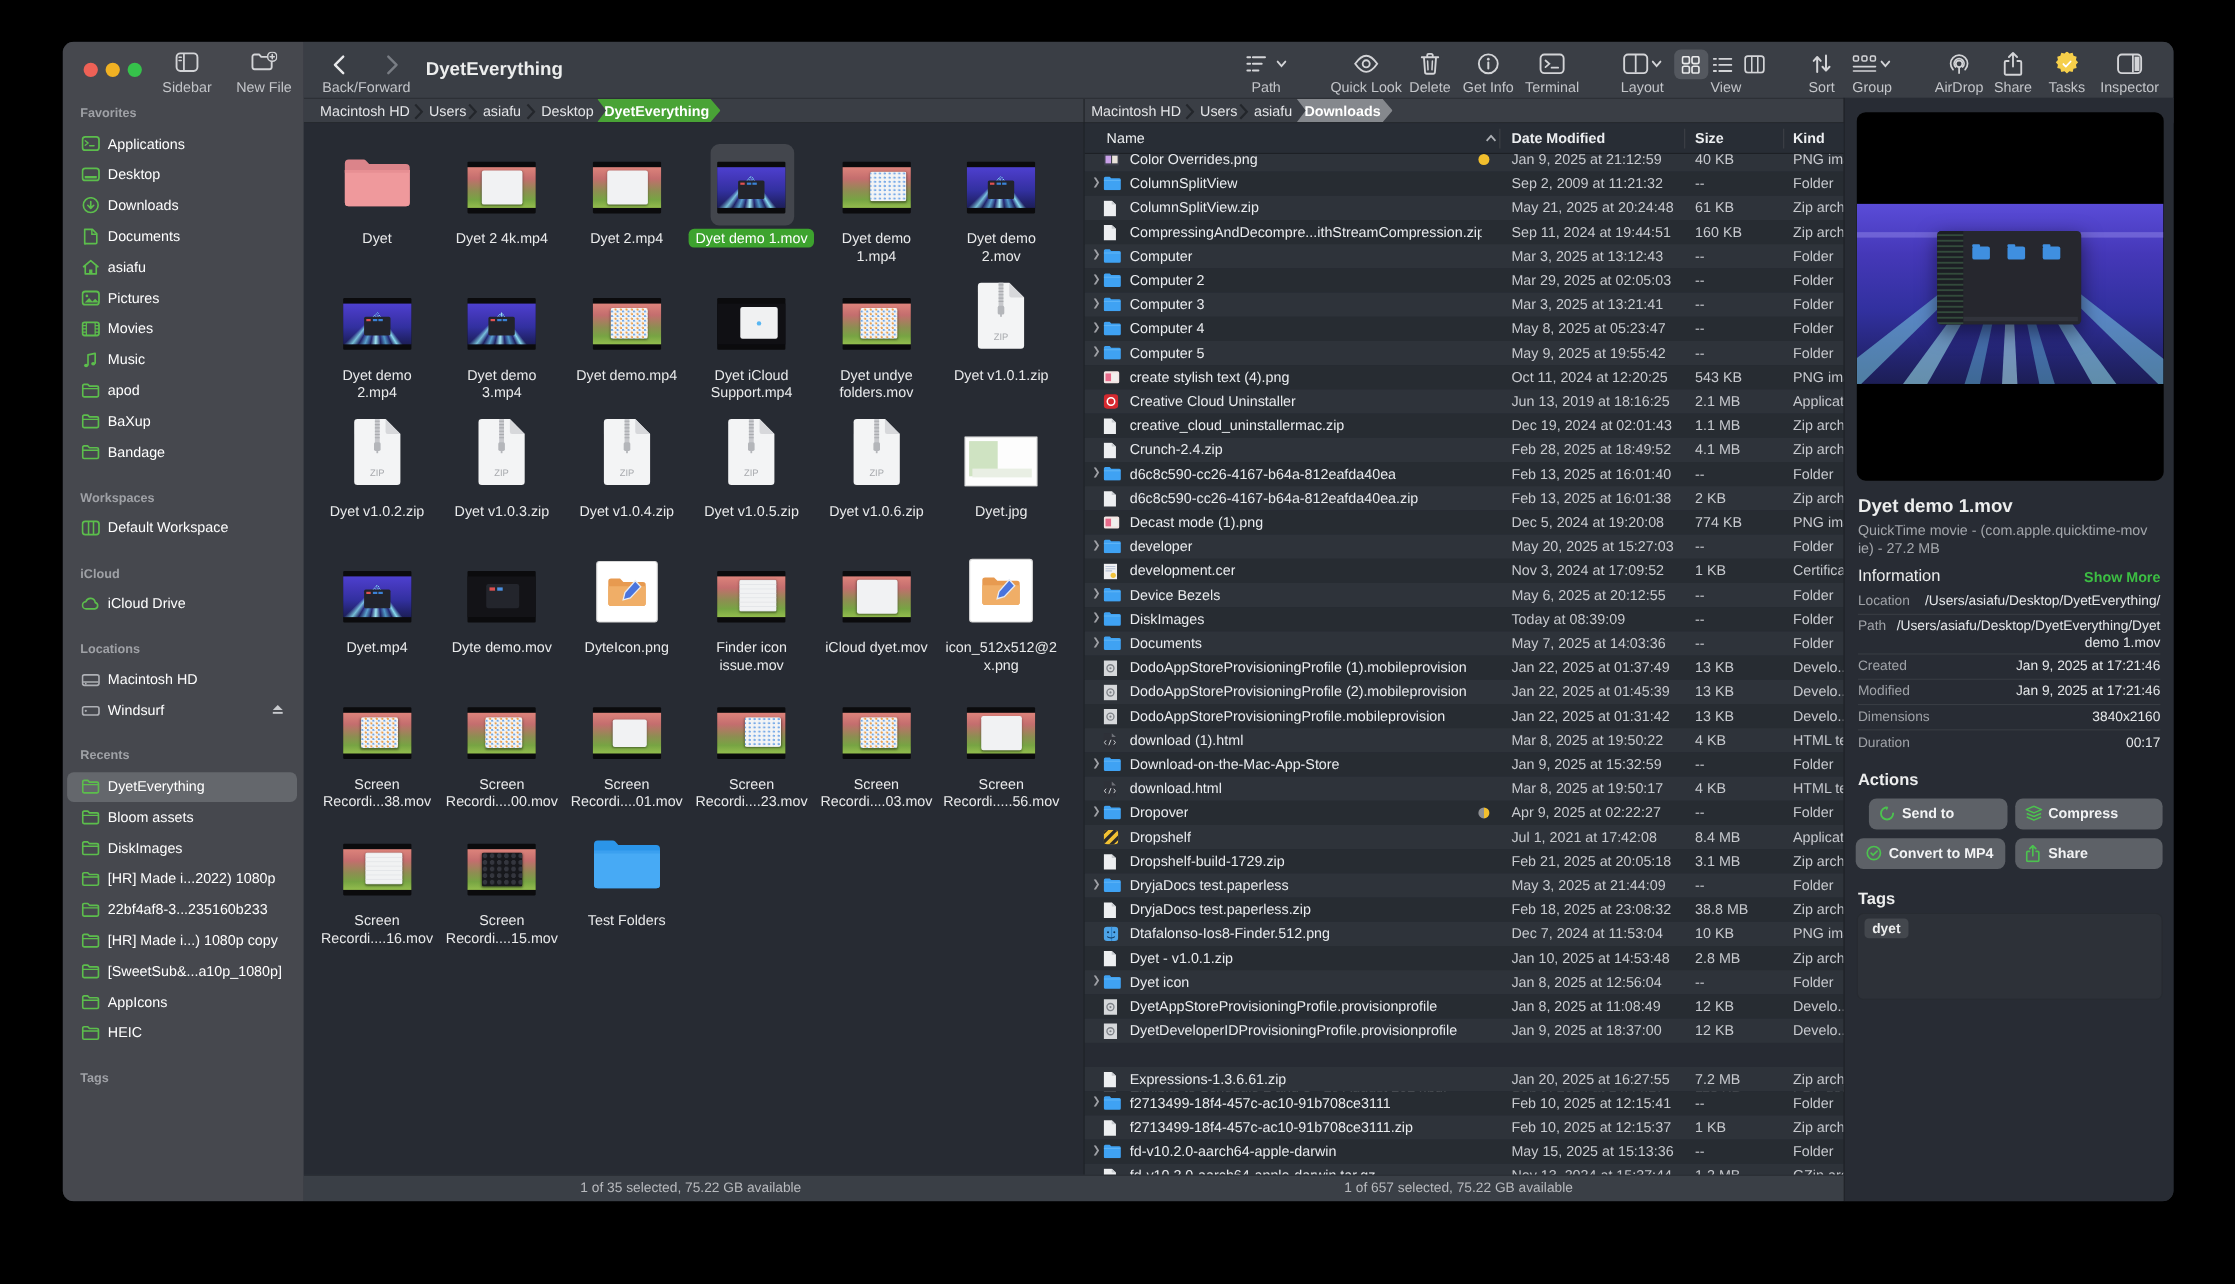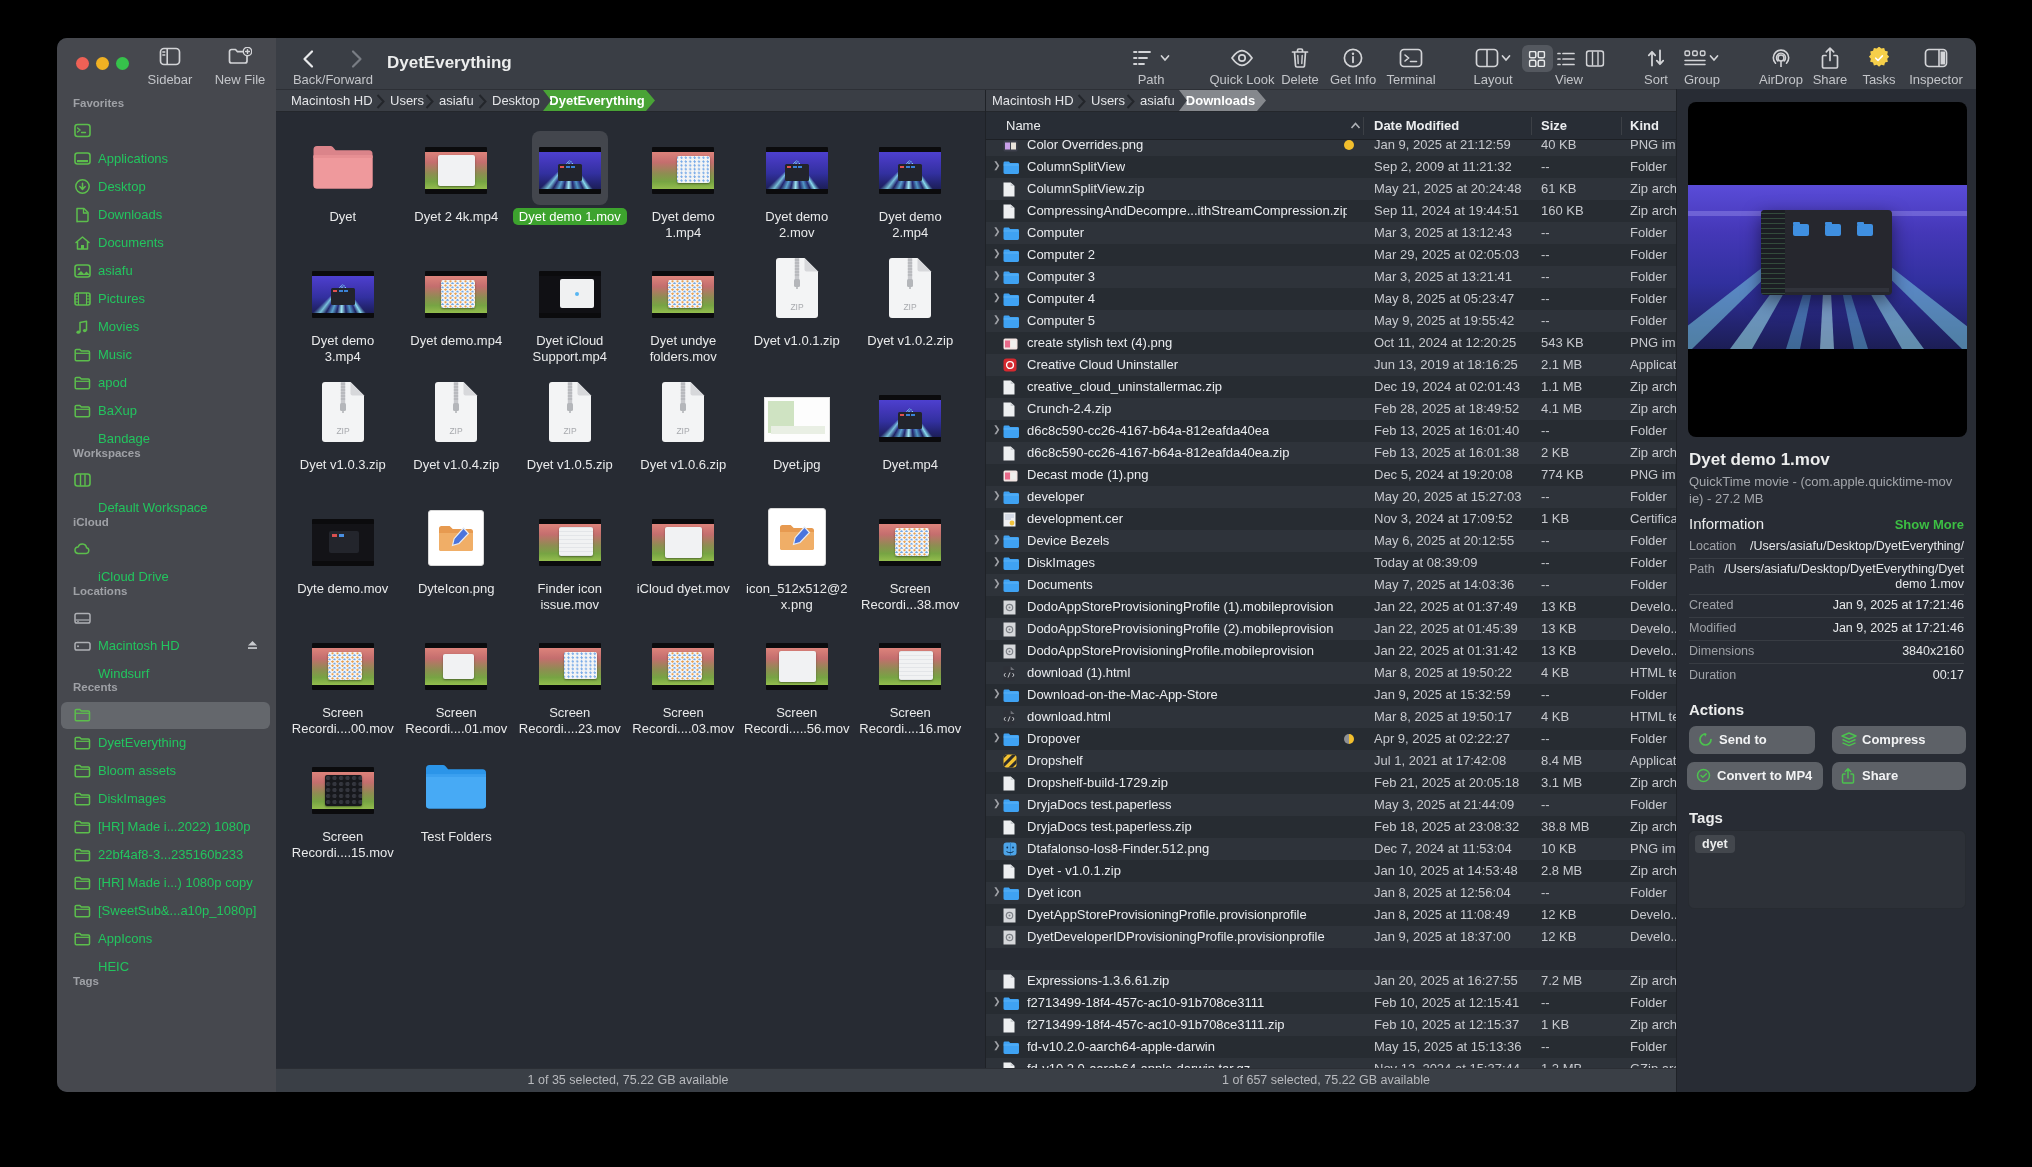--- a/index.html
+++ b/index.html
@@ -6,21 +6,21 @@
 html,body { width:2032px; height:1167px; background:#000; overflow:hidden;
   font-family:"Liberation Sans", sans-serif; -webkit-font-smoothing:antialiased; }
 #win { position:absolute; left:57px; top:38px; width:1919px; height:1054px;
   background:#282c34; border-radius:10px; overflow:hidden; }
 
 #sidebar { position:absolute; left:0; top:0; width:219px; height:1054px; background:#46484e; }
 .tl { position:absolute; top:19px; width:13px; height:13px; border-radius:50%; }
 .sbh { position:absolute; left:16px; font-size:11.5px; font-weight:bold; color:#9fa1a6; }
 .si { position:absolute; left:0; width:219px; height:28px; }
 .si svg { position:absolute; left:17px; top:5px; }
-.si span { position:absolute; left:41px; top:5px; font-size:13px; color:#22c55e; white-space:nowrap;margin-top:28px; }
+.si span { position:absolute; left:41px; top:5px; font-size:13px; color:#ffffff; white-space:nowrap; }
 .tbl { position:absolute; font-size:13px; color:#c3c5c9; text-align:center; transform:translateX(-50%); top:34px; white-space:nowrap; }
 .tbi { position:absolute; transform:translateX(-50%); top:9px; }
 
 #toolbar { position:absolute; left:219px; top:0; width:1700px; height:51px; background:#3a3e45; }
 #crumbs { position:absolute; left:219px; top:51px; width:1700px; height:23px; background:#3a3e45;
   border-top:1px solid #2d3036; border-bottom:1px solid #24272c; }
 .crumbtx { position:absolute; top:3px; font-size:13px; color:#e4e5e8; white-space:nowrap; }
 .chev { position:absolute; top:4px; width:9px; height:15px; }
 .chip { position:absolute; top:0; height:21px; clip-path:polygon(0 0, calc(100% - 9px) 0, 100% 50%, calc(100% - 9px) 100%, 0 100%, 8px 50%); }
 .chip b { position:absolute; left:0; right:4px; top:3px; text-align:center; font-size:13px; color:#fff; }
@@ -240,20 +240,30 @@
           <div class="ic">
             <div class="th">
               <div class="im sonoma">
                 <div class="w" style="left:13px;top:3px;width:37px;height:31px"></div>
               </div>
             </div>
           </div>
           <div class="lbl">Dyet 2 4k.mp4</div>
         </div>
 <div class="cell">
+          <div class="ic">
+            <div class="th">
+              <div class="im sonoma">
+                <div class="w" style="left:13px;top:3px;width:37px;height:31px"></div>
+              </div>
+            </div>
+          </div>
+          <div class="lbl">Dyet 2.mp4</div>
+        </div>
+<div class="cell">
           <div class="selbox"></div>
           <div class="ic">
             <div class="th">
               <div class="im purple">
                 <div class="dw"></div>
               </div>
             </div>
           </div>
           <div class="lbl"><span class="pill">Dyet demo 1.mov</span></div>
         </div>
@@ -1105,21 +1115,21 @@
     <div class="irow" style="top:555px">
         <span class="il">Dimensions</span>
         <span class="iv">3840x2160</span>
       </div>
     <div class="isep" style="top:574px"></div>
     <div class="irow" style="top:579px">
         <span class="il">Duration</span>
         <span class="iv">00:17</span>
       </div>
     <div style="position:absolute;left:12px;top:612px;font-size:15px;font-weight:bold;color:#eceded">Actions</div>
-    <div class="abtn" style="left:12px;top:637px;width:126px">
+    <div class="abtn" style="left:22px;top:637px;width:126px">
         <svg width="15" height="15" viewBox="0 0 15 15">
           <path d="M13 7.5A5.5 5.5 0 1 1 7.5 2" fill="none" stroke="#4cc24f" stroke-width="1.7" stroke-linecap="round"></path>
           <path d="M5.5 1.2L8.6 2 7.2 4.8z" fill="#4cc24f"></path>
         </svg>
         <span>Send to</span>
       </div>
     <div class="abtn" style="left:155px;top:637px;width:134px">
         <svg width="16" height="15" viewBox="0 0 16 15">
           <path d="M8 1l7 3-7 3-7-3z" fill="none" stroke="#4cc24f" stroke-width="1.4" stroke-linejoin="round"></path>
           <path d="M1.5 7.5L8 10.3l6.5-2.8M1.5 10.8L8 13.6l6.5-2.8" fill="none" stroke="#4cc24f" stroke-width="1.4" stroke-linejoin="round"></path>

